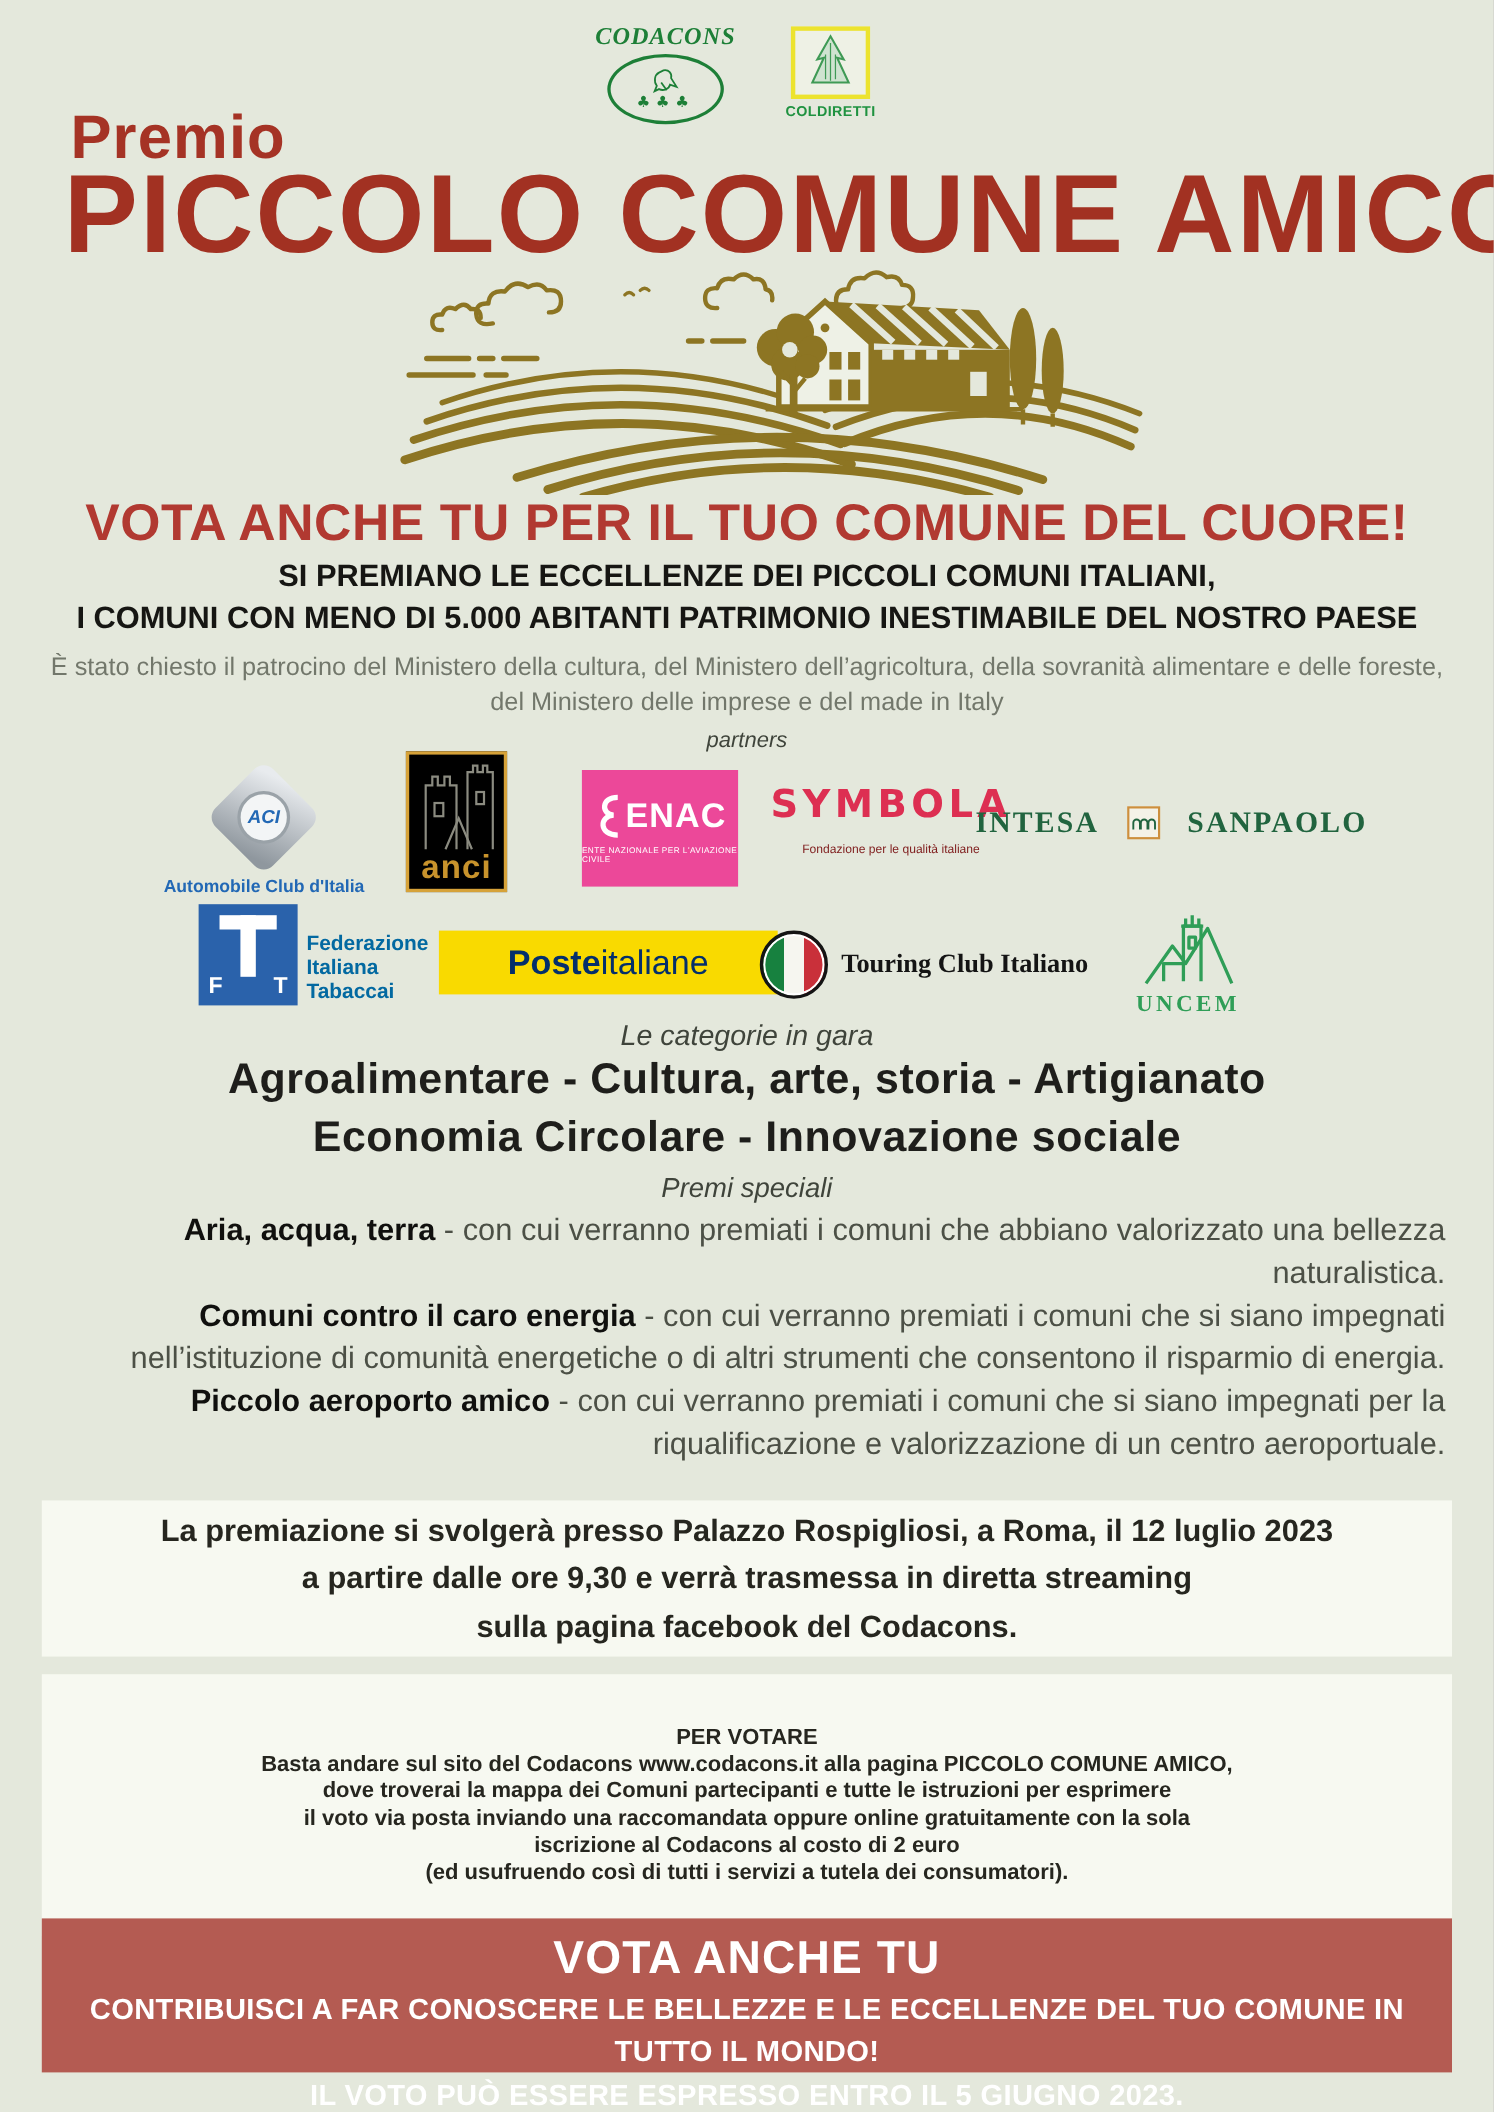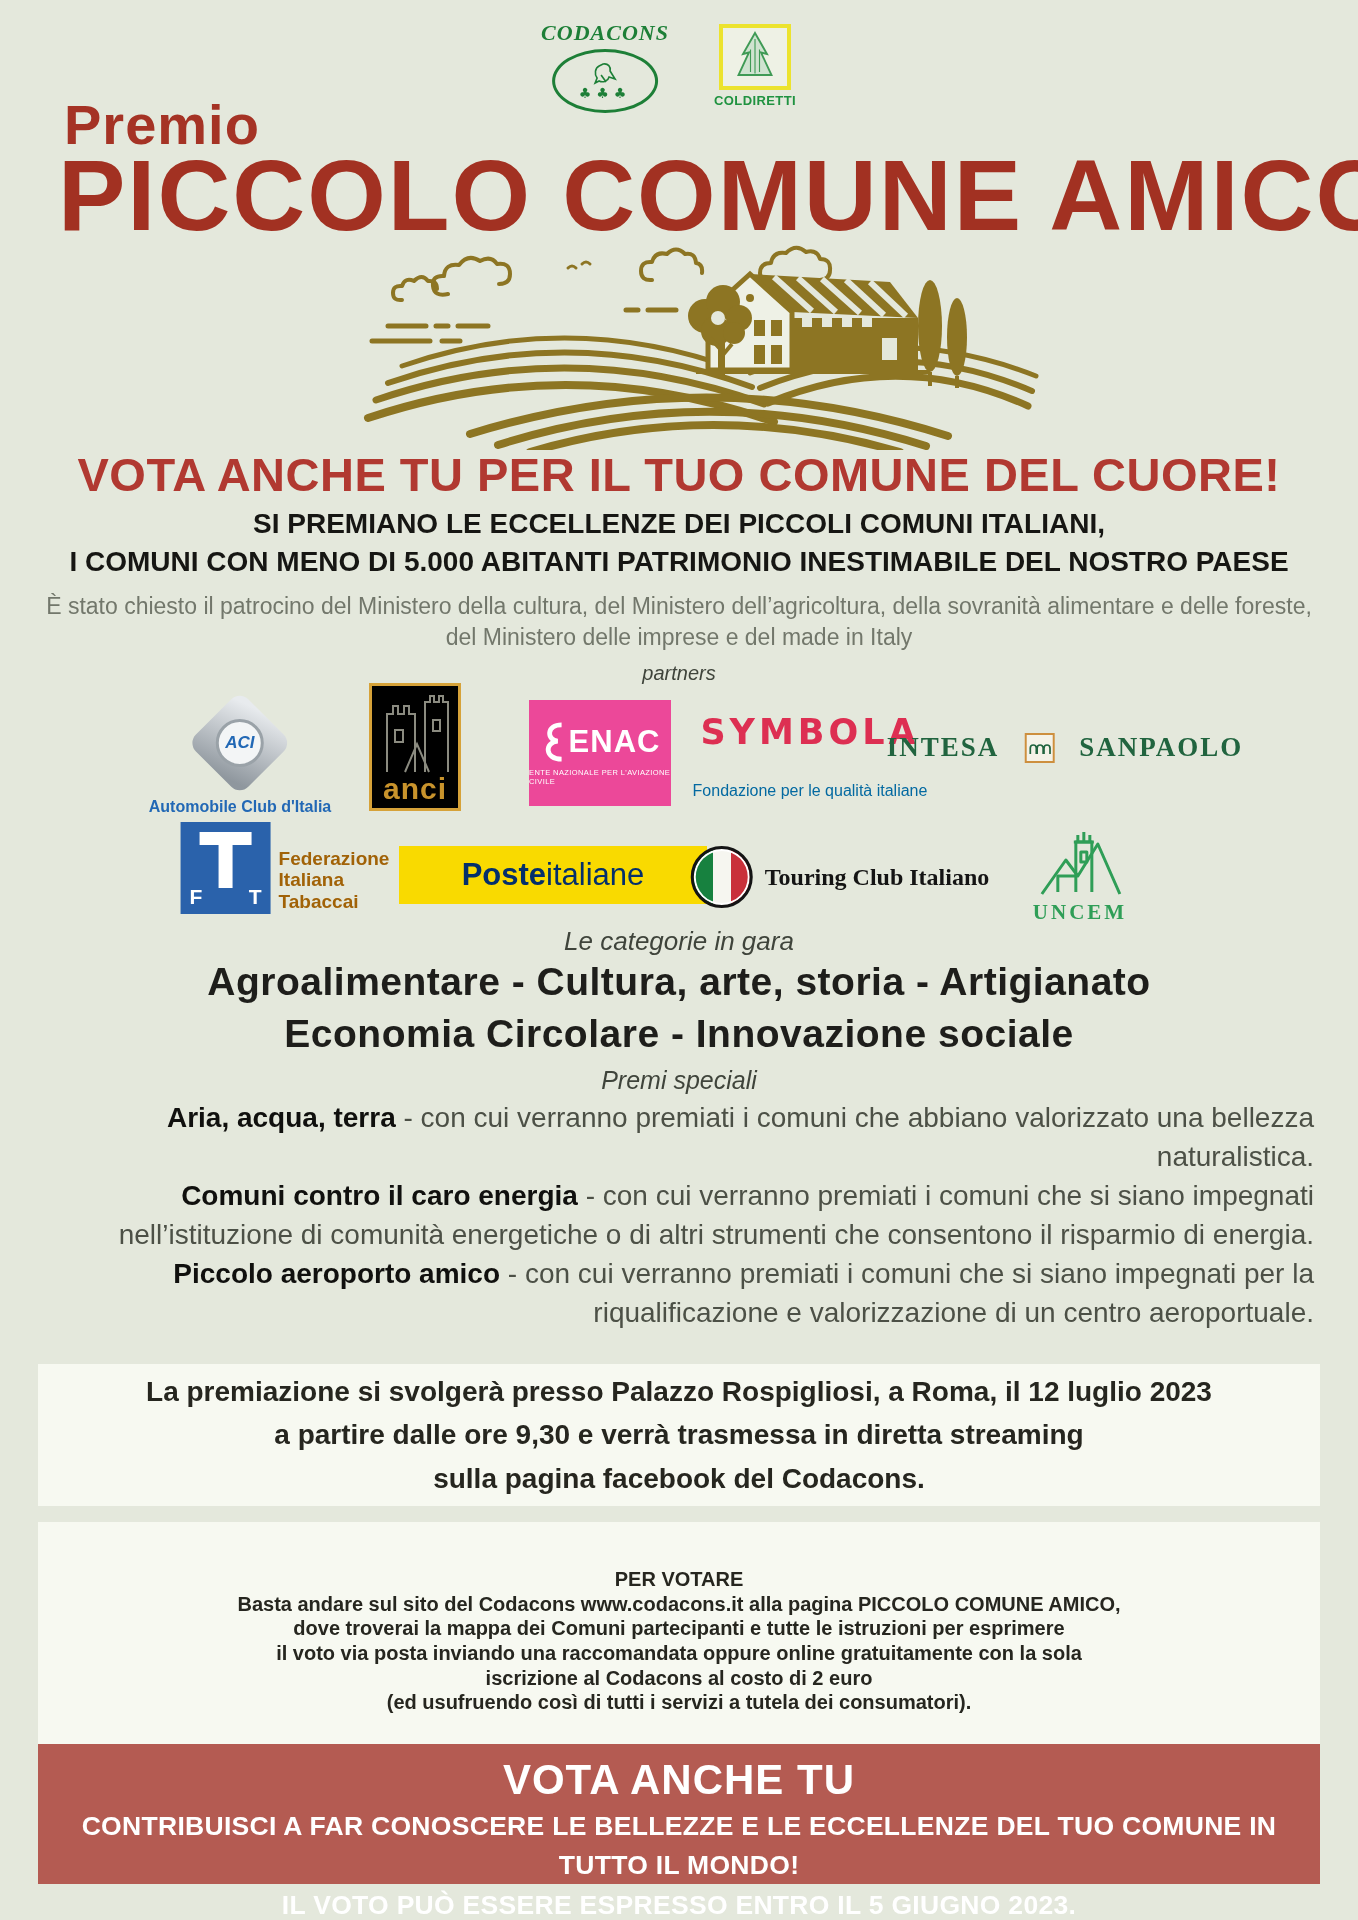--- a/index.html
+++ b/index.html
@@ -42,31 +42,31 @@
   .anci{left:415px;top:683px}
   .anci-box{width:92px;height:128px;border:3px solid #d6a239;background:#000000;display:flex;flex-direction:column;align-items:center;justify-content:flex-end;padding-bottom:4px}
   .anci-word{font-size:30px;font-weight:bold;color:#c8932c;line-height:1;letter-spacing:1px}
   .enac{left:600px;top:700px}
   .enac-box{width:142px;height:106px;background:#ec4899;display:flex;flex-direction:column;align-items:center;justify-content:center}
   .enac-row{display:flex;align-items:center;gap:3px}
   .enac-word{color:#fff;font-size:31px;font-weight:bold;letter-spacing:1px}
   .enac-caption{color:#fff;font-size:7.5px;letter-spacing:.4px;margin-top:5px}
   .symbola{left:810px;top:712px}
   .symbola-word{color:#dd2f52;font-size:35px;font-weight:bold;letter-spacing:4px;font-family:"DejaVu Sans",sans-serif}
-  .symbola-caption{margin-top:30px;font-size:16px;color:#0369a1}
+  .symbola-caption{margin-top:14px;font-size:11px;color:#7f1d1d}
   .isp{left:1065px;top:732px;flex-direction:row!important;align-items:flex-end;gap:25px}
   .isp-word{font-family:"Liberation Serif",serif;font-weight:bold;font-size:27px;color:#21643f;letter-spacing:2px}
   .isp-box{width:30px;height:30px;border:2px solid #cd8f3e;background:#f4f2e8;display:flex;align-items:center;justify-content:center}
   .fit{left:285px;top:822px;flex-direction:row!important;align-items:flex-end;gap:8px}
   .fit-box{width:90px;height:92px;background:#2a62ab;position:relative}
   .fit-ttop{position:absolute;left:19px;top:10px;width:52px;height:13px;background:#fff}
   .fit-tstem{position:absolute;left:38px;top:10px;width:14px;height:56px;background:#fff}
   .fit-f{position:absolute;left:9px;bottom:5px;color:#fff;font-weight:bold;font-size:21px}
   .fit-t2{position:absolute;right:9px;bottom:5px;color:#fff;font-weight:bold;font-size:21px}
-  .fit-caption{color:#a16207;font-weight:bold;font-size:19px;line-height:1.12;text-align:left;padding-bottom:2px}
+  .fit-caption{color:#0369a1;font-weight:bold;font-size:19px;line-height:1.12;text-align:left;padding-bottom:2px}
   .poste{left:553px;top:846px}
   .poste-box{width:308px;height:58px;background:#f9da00;display:flex;align-items:center;justify-content:center;font-size:31px;color:#042f6b}
   .poste-b{font-weight:bold}
   .touring{left:840px;top:846px;flex-direction:row!important;align-items:center;gap:12px}
   .touring-circle{width:62px;height:62px;border-radius:50%;border:3px solid #141414;background:linear-gradient(90deg,#17813f 0 34%,#f6f6f0 34% 66%,#c9303a 66%);box-shadow:inset 0 0 0 2px #fff}
   .touring-word{font-family:"Liberation Serif",serif;font-weight:bold;font-size:24px;color:#141414}
   .uncem{left:1080px;top:818px}
   .uncem-word{font-family:"Liberation Serif",serif;font-weight:bold;font-size:21px;color:#2f9e57;letter-spacing:3px;margin-top:2px}
 
   

